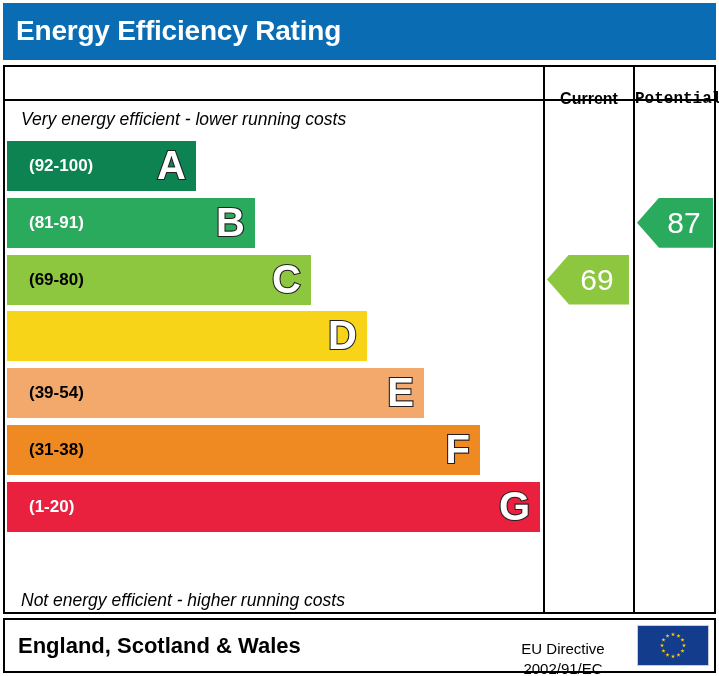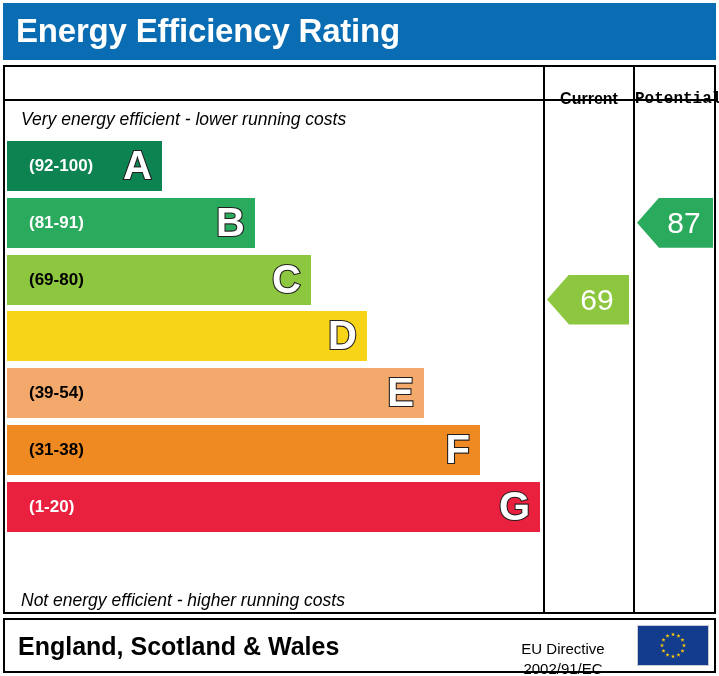--- a/index.html
+++ b/index.html
@@ -21,21 +21,21 @@
   .title-bar{
     position:absolute;
     left:3px; top:3px;
     width:713px; height:57px;
     background:#0a6db4;
     box-sizing:border-box;
   }
   .title-text{
     position:absolute;
     left:13px; top:7px;
-    font-size:33px;
+    font-size:28px;
     font-weight:bold;
     color:#ffffff;
     letter-spacing:-0.2px;
     white-space:nowrap;
     line-height:42px;
   }
 
   
   .grid-box{
     position:absolute;
@@ -145,21 +145,21 @@
   .footer-box{
     position:absolute;
     left:3px; top:618px;
     width:713px; height:55px;
     border:2px solid #000;
     box-sizing:border-box;
   }
   .footer-title{
     position:absolute;
     left:13px; top:10px;
-    font-size:25px;
+    font-size:22px;
     font-weight:bold;
     color:#000;
     white-space:nowrap;
     line-height:32px;
   }
   .eu-directive{
     position:absolute;
     right:91px; top:19px;
     width:120px;
     text-align:center;
@@ -193,21 +193,21 @@
     <div class="col-sep c1"></div>
     <div class="col-sep c2"></div>
 
     <div class="col-head current">Current</div>
     <div class="col-head potential">Potential</div>
 
     <div class="caption top">Very energy efficient - lower running costs</div>
     <div class="caption bottom">Not energy efficient - higher running costs</div>
 
     <div class="bars" id="bars-layer">
-        <div class="bar" style="left: 2px; top: 74px; width: 155px; background: rgb(14, 131, 82);">
+        <div class="bar" style="left: 2px; top: 74px; width: 189px; background: rgb(14, 131, 82);">
           <span class="range">(92-100)</span>
           <span class="letter">A</span>
         </div>
         <div class="bar" style="left: 2px; top: 130.8px; width: 248px; background: rgb(42, 170, 92);">
           <span class="range">(81-91)</span>
           <span class="letter">B</span>
         </div>
         <div class="bar light" style="left: 2px; top: 187.6px; width: 304px; background: rgb(141, 198, 63);">
           <span class="range">(69-80)</span>
           <span class="letter">C</span>
@@ -223,21 +223,21 @@
           <span class="range">(31-38)</span>
           <span class="letter">F</span>
         </div>
         <div class="bar" style="left: 2px; top: 414.8px; width: 533px; background: rgb(233, 32, 62);">
           <span class="range">(1-20)</span>
           <span class="letter">G</span>
         </div>
       </div>
 
     <div id="markers-layer">
-        <div class="marker" style="left: 542px; width: 82px; top: 187.6px; background: rgb(141, 198, 63); margin-top: 20px;">69</div>
+        <div class="marker" style="left: 542px; width: 82px; top: 187.6px; background: rgb(141, 198, 63);">69</div>
         <div class="marker" style="left: 632px; width: 76px; top: 130.8px; background: rgb(42, 170, 92);">87</div>
       </div>
   </div>
 
   <div class="footer-box">
     <div class="footer-title">England, Scotland &amp; Wales</div>
     <div class="eu-directive">
       <div>EU Directive</div>
       <div>2002/91/EC</div>
     </div>

